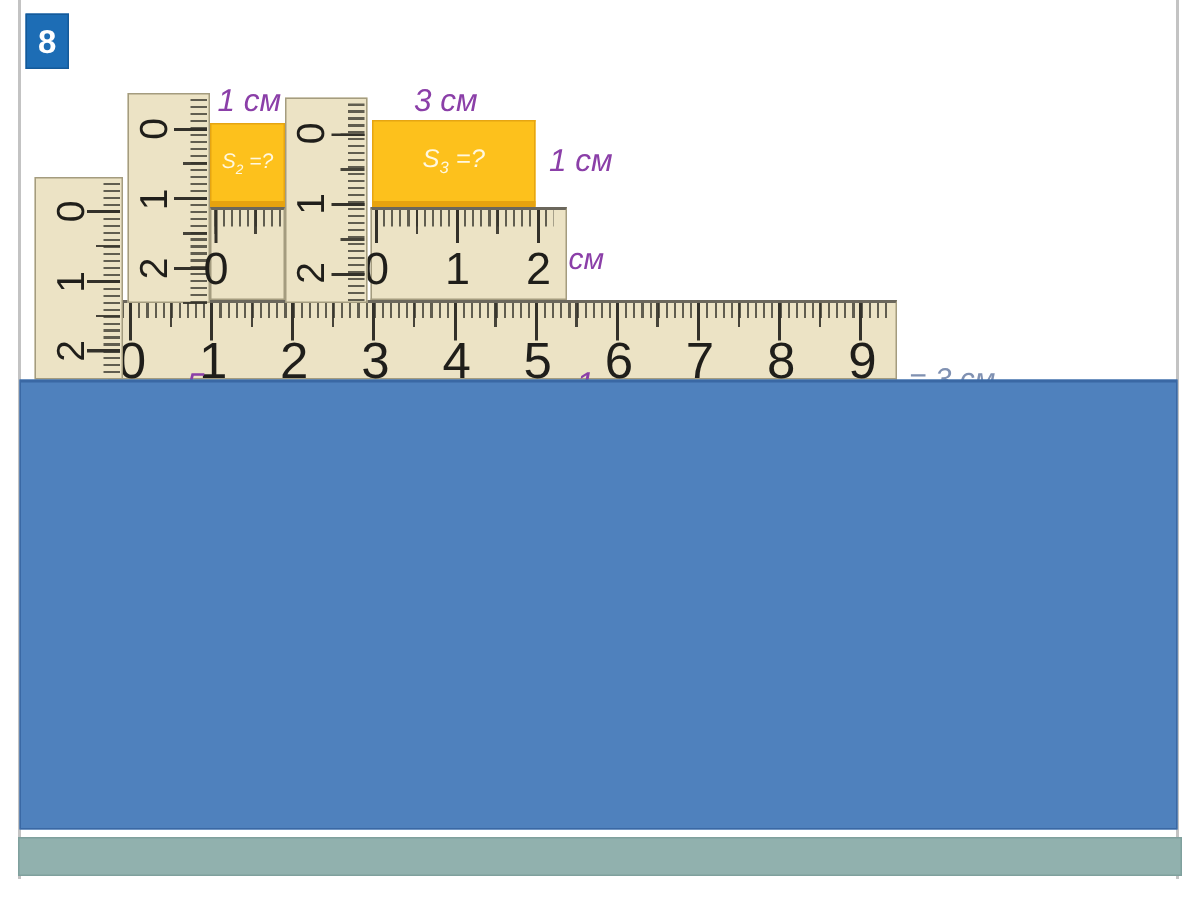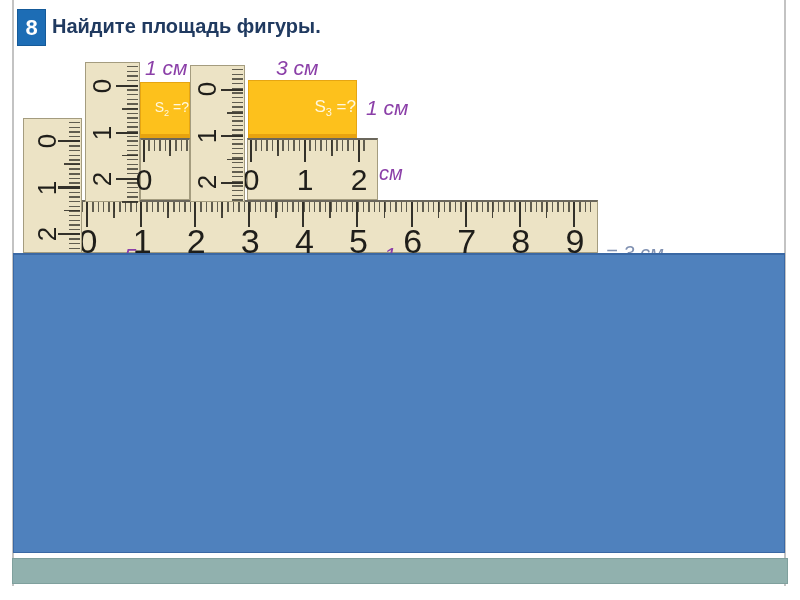--- a/index.html
+++ b/index.html
@@ -60,22 +60,22 @@
   .vcm{position:absolute;right:1px;width:22px;
     background:repeating-linear-gradient(180deg,#33312a 0 2px,transparent 2px 46.5px);}
   #v1 .vmm{top:3px;height:130px;} #v1 .vhalf{top:21px;height:112px;} #v1 .vcm{top:21px;height:95px;}
   #v2 .vmm{top:3px;height:136px;} #v2 .vhalf{top:22px;height:118px;} #v2 .vcm{top:22px;height:95px;}
   #v3 .vmm{top:3px;height:132px;} #v3 .vhalf{top:23px;height:114px;} #v3 .vcm{top:23px;height:95px;}
   .num-v{position:absolute;transform:translate(-50%,-50%) rotate(-90deg);
          font-size:26px;color:#1f1e1a;line-height:1;}
 
   
   .ybox{position:absolute;background:#fdc11c;border:1px solid #e6a512;border-bottom:4px solid #e7a30f;
-        box-sizing:border-box;z-index:6;display:flex;align-items:center;justify-content:flex-end;
-        color:#fff8e0;}
+        box-sizing:border-box;z-index:6;display:flex;align-items:center;justify-content:center;
+        color:#fff8e0;font-style:italic;}
   #s2{left:140px;top:82px;width:50px;height:56px;font-size:14px;}
   #s3{left:248px;top:80px;width:109px;height:58px;font-size:17px;}
   .ybox sub{font-size:.65em;}
 
   
   .ann{position:absolute;color:#8b3fa8;font-style:italic;font-size:21px;z-index:10;white-space:nowrap;}
   #ann-s2-top{left:145px;top:56px;}
   #ann-s3-top{left:276px;top:56px;}
   #ann-s3-right{left:366px;top:96px;}
   #ann-mini-unit{left:379px;top:162px;font-size:20px;}
@@ -95,21 +95,20 @@
 </style>
 </head>
 <body>
 
 <div id="slide">
 
   <div id="frame-left" class="frame-line"></div>
   <div id="frame-right" class="frame-line"></div>
 
   <div id="num-box">8</div>
-  <div id="title">Найдите площадь фигуры.</div>
 
   <div id="hbig" class="ruler">
     <div class="tickstrip mm"></div>
     <div class="tickstrip half"></div>
     <div class="tickstrip cm"></div>
     <div class="layer">
         <span class="num-h" style="left: 15px; top: 22px;">0</span>
         <span class="num-h" style="left: 69.1px; top: 22px;">1</span>
         <span class="num-h" style="left: 123.2px; top: 22px;">2</span>
         <span class="num-h" style="left: 177.3px; top: 22px;">3</span>

